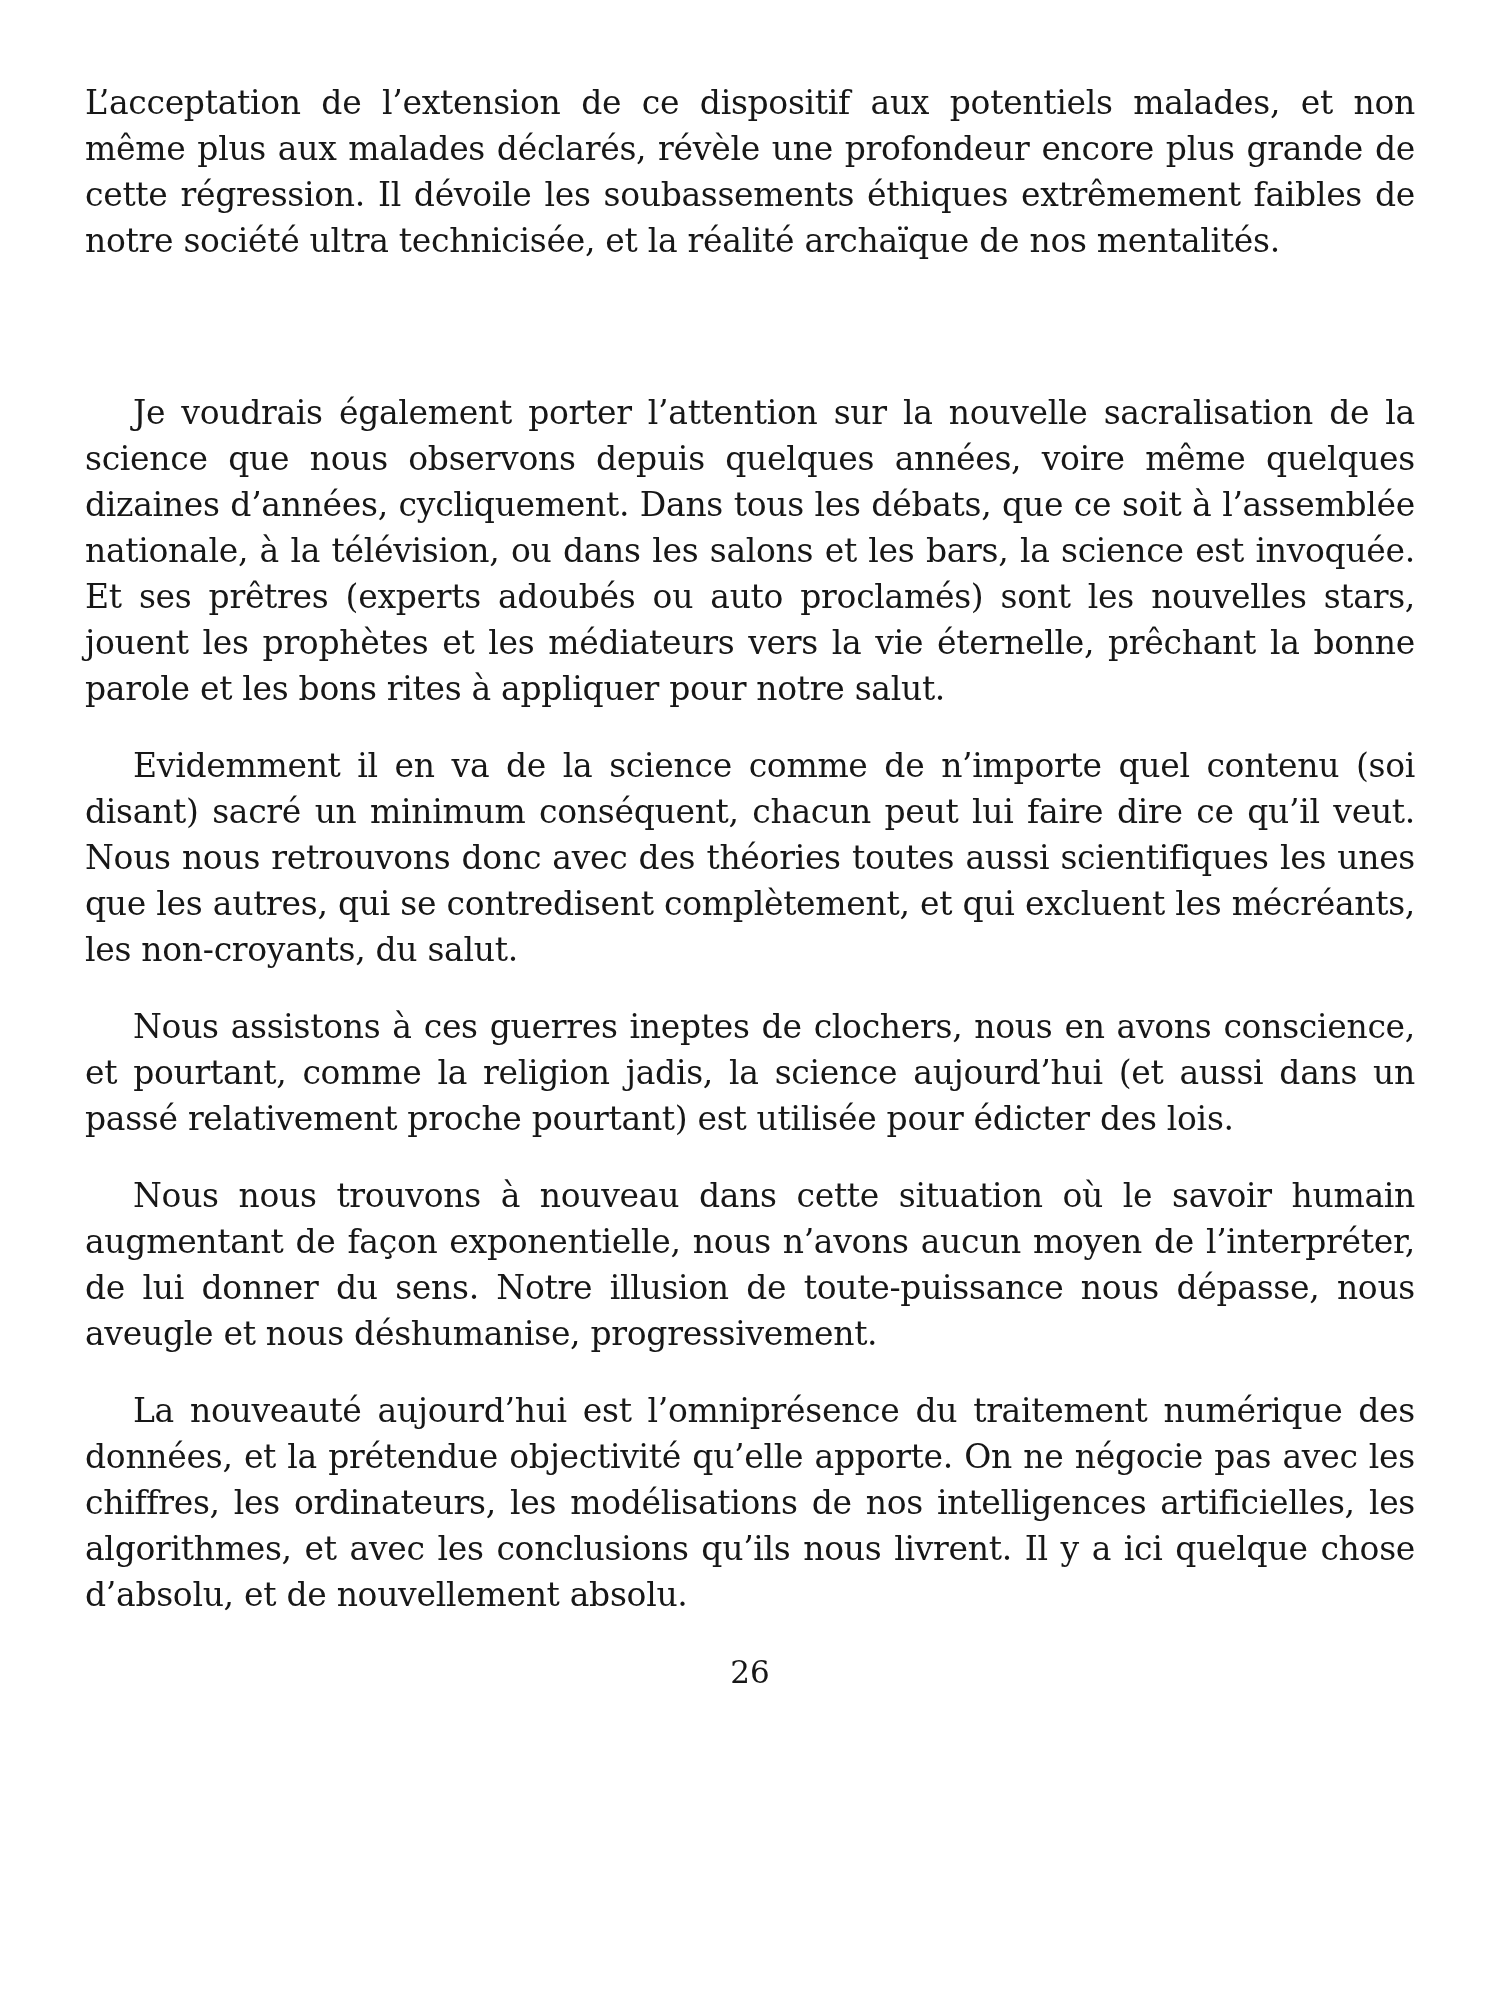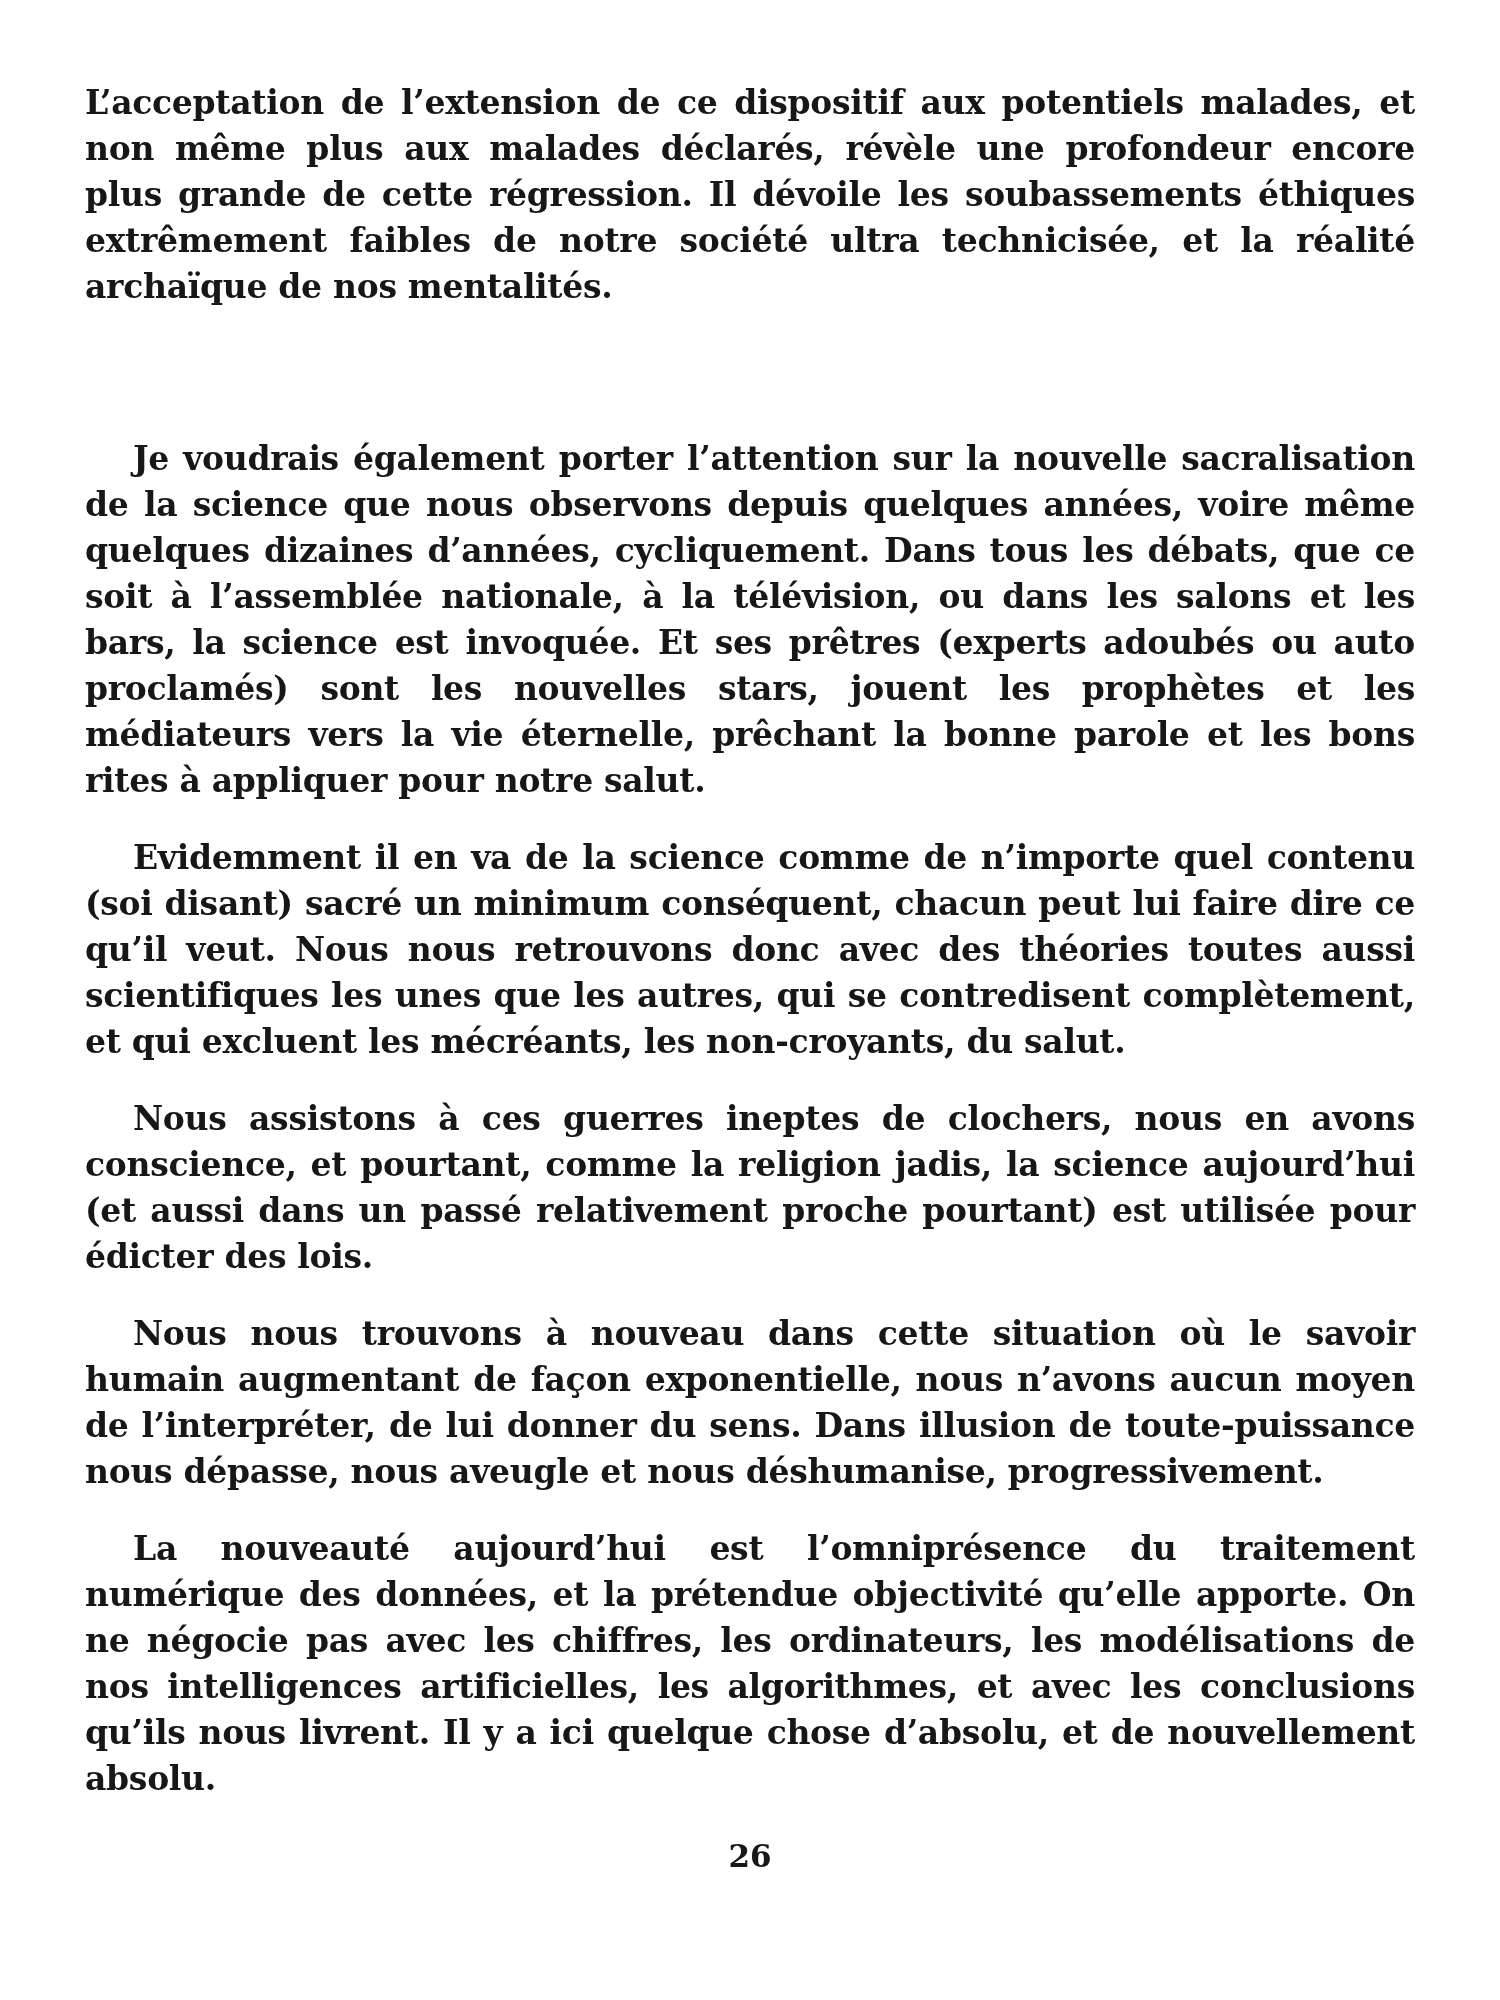--- a/index.html
+++ b/index.html
@@ -13,21 +13,21 @@
     min-height: 2000px;
   }
   .page {
     box-sizing: border-box;
     width: 1500px;
     min-height: 2000px;
     padding: 80px 85px 40px 85px;
     background: #ffffff;
     color: #171717;
     font-family: "DejaVu Serif", "Liberation Serif", serif;
-    font-weight: 700;
+    font-weight: 400;
     font-size: 33px;
     line-height: 46px;
     letter-spacing: -0.3px;
     text-align: justify;
     hyphens: none;
     -webkit-hyphens: none;
   }
   .para {
     margin: 0 0 31px 0;
     text-indent: 48px;
@@ -48,16 +48,16 @@
   }
 </style>
 </head>
 <body>
 
 <div class="page">
   <p class="para opening">L’acceptation de l’extension de ce dispositif aux potentiels malades, et non même plus aux malades déclarés, révèle une profondeur encore plus grande de cette régression. Il dévoile les soubassements éthiques extrêmement faibles de notre société ultra technicisée, et la réalité archaïque de nos mentalités.</p>
   <p class="para">Je voudrais également porter l’attention sur la nouvelle sacralisation de la science que nous observons depuis quelques années, voire même quelques dizaines d’années, cycliquement. Dans tous les débats, que ce soit à l’assemblée nationale, à la télévision, ou dans les salons et les bars, la science est invoquée. Et ses prêtres (experts adoubés ou auto proclamés) sont les nouvelles stars, jouent les prophètes et les médiateurs vers la vie éternelle, prêchant la bonne parole et les bons rites à appliquer pour notre salut.</p>
   <p class="para">Evidemment il en va de la science comme de n’importe quel contenu (soi disant) sacré un minimum conséquent, chacun peut lui faire dire ce qu’il veut. Nous nous retrouvons donc avec des théories toutes aussi scientifiques les unes que les autres, qui se contredisent complètement, et qui excluent les mécréants, les non-croyants, du salut.</p>
   <p class="para">Nous assistons à ces guerres ineptes de clochers, nous en avons conscience, et pourtant, comme la religion jadis, la science aujourd’hui (et aussi dans un passé relativement proche pourtant) est utilisée pour édicter des lois.</p>
-  <p class="para">Nous nous trouvons à nouveau dans cette situation où le savoir humain augmentant de façon exponentielle, nous n’avons aucun moyen de l’interpréter, de lui donner du sens. Dans illusion de toute-puissance nous dépasse, nous aveugle et nous déshumanise, progressivement.</p>
+  <p class="para">Nous nous trouvons à nouveau dans cette situation où le savoir humain augmentant de façon exponentielle, nous n’avons aucun moyen de l’interpréter, de lui donner du sens. Notre illusion de toute-puissance nous dépasse, nous aveugle et nous déshumanise, progressivement.</p>
   <p class="para last">La nouveauté aujourd’hui est l’omniprésence du traitement numérique des données, et la prétendue objectivité qu’elle apporte. On ne négocie pas avec les chiffres, les ordinateurs, les modélisations de nos intelligences artificielles, les algorithmes, et avec les conclusions qu’ils nous livrent. Il y a ici quelque chose d’absolu, et de nouvellement absolu.</p>
   <div class="page-number">26</div>
 </div>
 
 </body></html>

